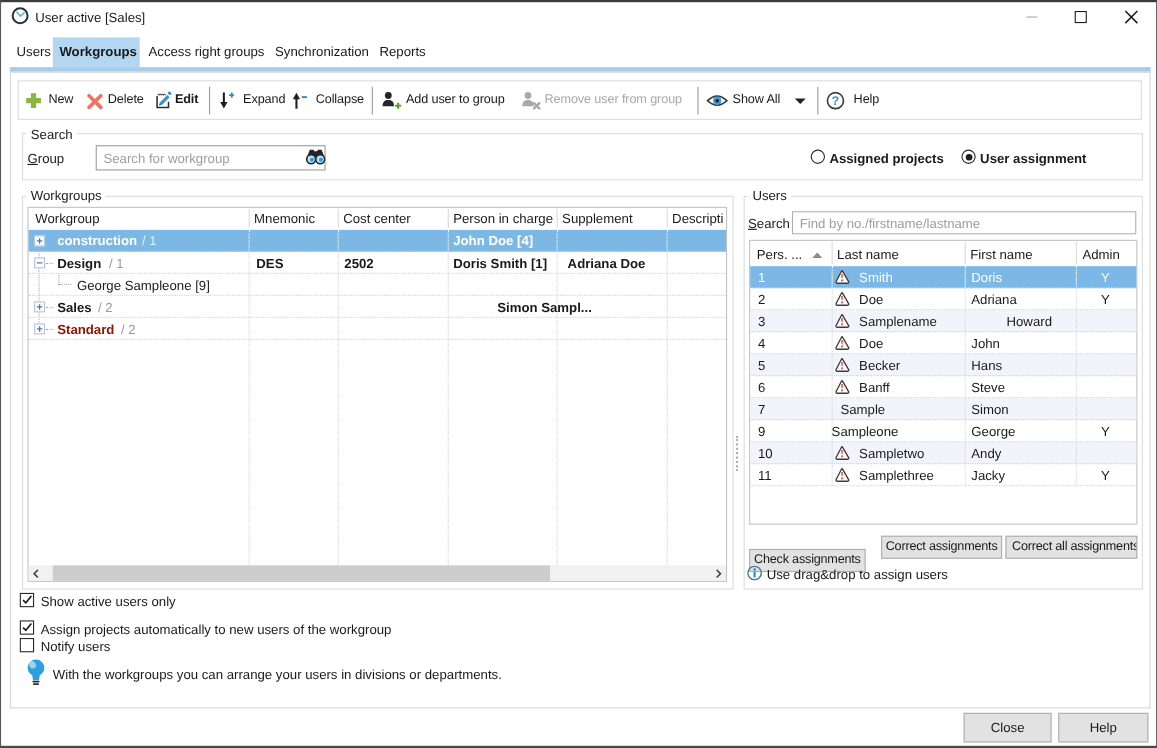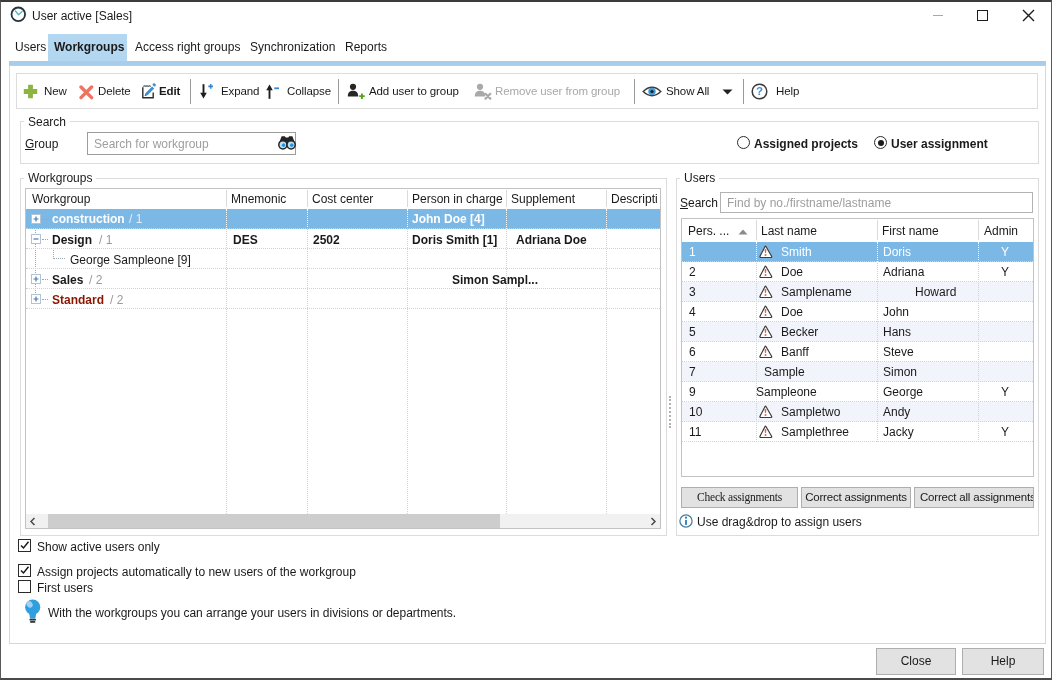--- a/index.html
+++ b/index.html
@@ -329,21 +329,21 @@
 <div class="abs" style="left:781px;top:405px;">Sampletwo</div>
 <div class="abs" style="left:883px;top:405px;">Andy</div>
 
 <svg class="abs" style="left:759px;top:425px" width="14" height="14">
     <use href="#warn"></use>
   </svg>
 <div class="abs" style="left:781px;top:425px;">Samplethree</div>
 <div class="abs" style="left:883px;top:425px;">Jacky</div>
 <div class="abs" style="left:1001px;top:425px;">Y</div>
 
-<div class="btn" style="left:681px;top:487px;width:117px;height:21px;line-height:19px;white-space:nowrap;font-size:11.5px;letter-spacing:-0.2px;font-family:Liberation Serif, serif;">Check assignments</div>
+<div class="btn" style="left:681px;top:499px;width:106px;height:21px;line-height:19px;white-space:nowrap;font-size:11.5px;letter-spacing:-0.2px;">Check assignments</div>
 <div class="btn" style="left:801px;top:487px;width:110px;height:21px;line-height:19px;overflow:hidden;white-space:nowrap;font-size:11.5px;letter-spacing:-0.2px;">Correct assignments</div>
 <div class="btn" style="left:914px;top:487px;width:120px;height:21px;line-height:19px;overflow:hidden;white-space:nowrap;text-align:left;padding-left:5px;font-size:11.5px;letter-spacing:-0.2px;">Correct all assignments</div>
 
 <svg class="abs" style="left:679px;top:514px" width="14" height="14" viewBox="0 0 14 14">
  <circle cx="7" cy="7" r="6.1" fill="none" stroke="#49809e" stroke-width="1.3"></circle>
  <rect x="6.1" y="5.9" width="1.8" height="5" fill="#2e7bbf"></rect>
  <circle cx="7" cy="3.7" r="1.1" fill="#2e7bbf"></circle>
 </svg>
 <div class="abs" style="left:697px;top:515px;">Use drag&amp;drop to assign users</div>
 
@@ -353,21 +353,21 @@
   </svg>
 <div class="abs" style="left:37px;top:540px;">Show active users only</div>
 
 <div class="abs" style="left:18px;top:564px;width:13px;height:13px;border:1.2px solid #2a2a2a;background:#fff;"></div>
 <svg class="abs" style="left:19px;top:565px" width="12" height="11" viewBox="0 0 12 11">
     <path d="M2 5.5 L4.5 8 L9.5 1.8" fill="none" stroke="#1a1a1a" stroke-width="1.5"></path>
   </svg>
 <div class="abs" style="left:37px;top:565px;">Assign projects automatically to new users of the workgroup</div>
 
 <div class="abs" style="left:18px;top:580px;width:13px;height:13px;border:1.2px solid #2a2a2a;background:#fff;"></div>
-<div class="abs" style="left:37px;top:581px;">First users</div>
+<div class="abs" style="left:37px;top:581px;">Notify users</div>
 
 <svg class="abs" style="left:24px;top:599px" width="18" height="26" viewBox="0 0 18 26">
  <circle cx="8.7" cy="8.2" r="7.6" fill="#2f9fe0"></circle>
  <ellipse cx="5.6" cy="5.4" rx="2.9" ry="3.4" fill="#9ed2f0" transform="rotate(-35 5.6 5.4)"></ellipse>
  <path d="M5.2 14.5 L6 19.5 H11.4 L12.2 14.5 Z" fill="#2f9fe0"></path>
  <rect x="5.4" y="19.8" width="6.6" height="1.7" rx="0.85" fill="#2c3136"></rect>
  <rect x="6" y="22.1" width="5.4" height="1.7" rx="0.85" fill="#2c3136"></rect>
 </svg>
 <div class="abs" style="left:48px;top:606px;">With the workgroups you can arrange your users in divisions or departments.</div>
 

